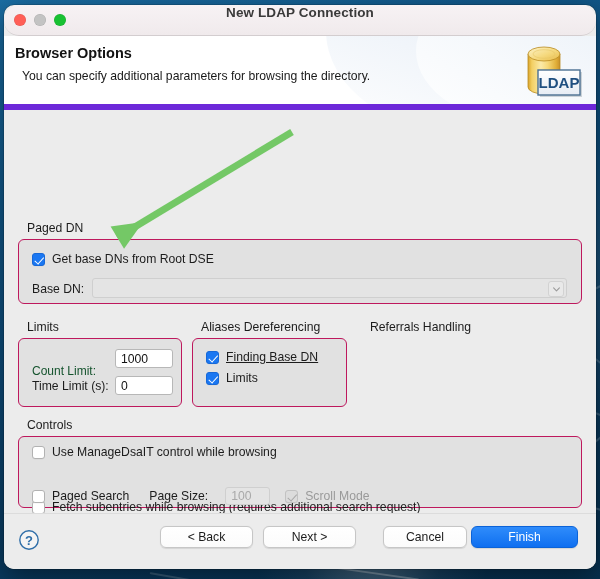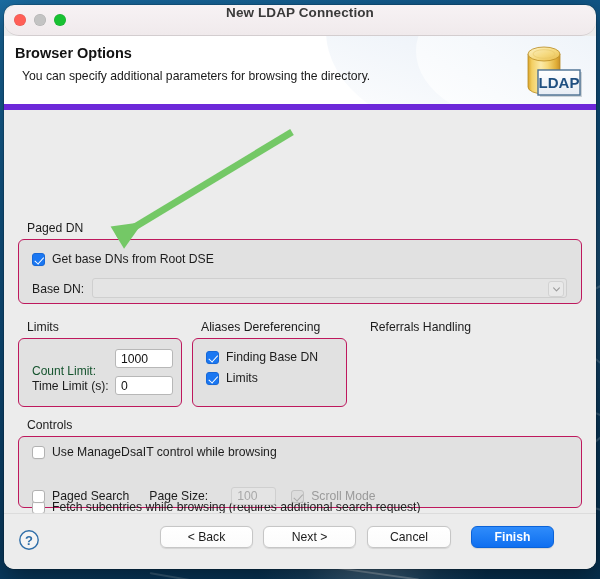--- a/index.html
+++ b/index.html
@@ -378,21 +378,21 @@
     <div class="grouplabel" id="sec-limits-label">Limits</div>
     <div class="groupbox" id="sec-limits">
       <div style="position:absolute; left:13px; top:13px; font-size:12px; color:#14532d;margin-top:12px;">Count Limit:</div>
       <input class="tfield" style="position: absolute; left: 96px; top: 10px; width: 58px; height: 19px;" value="1000">
       <div style="position:absolute; left:13px; top:40px; font-size:12.2px; color:#1c1c1c;">Time Limit (s):</div>
       <input class="tfield" style="position: absolute; left: 96px; top: 37px; width: 58px; height: 19px;" value="0">
     </div>
 
     <div class="grouplabel" id="sec-alias-label">Aliases Dereferencing</div>
     <div class="groupbox" id="sec-alias">
-      <div class="chkrow" style="position:absolute; left:13px; top:11px;">
+      <div class="chkrow" style="position:absolute; left:13px; top:11px;text-decoration:underline;">
         <span class="cb checked"></span>
         <span>Finding Base DN</span>
       </div>
       <div class="chkrow" style="position:absolute; left:13px; top:32px;">
         <span class="cb checked"></span>
         <span>Limits</span>
       </div>
     </div>
 
     <div class="grouplabel" id="sec-ref-label">Referrals Handling</div>
@@ -404,21 +404,21 @@
         <span>Use ManageDsaIT control while browsing</span>
       </div>
       <div class="chkrow" style="position:absolute; left:13px; top:29px;margin-top:34px;">
         <span class="cb"></span>
         <span>Fetch subentries while browsing (requires additional search request)</span>
       </div>
       <div style="position:absolute; left:13px; top:50px; display:flex; align-items:center; gap:7px;">
         <span class="cb"></span>
         <span style="font-size:12.2px; color:#1c1c1c;">Paged Search</span>
         <span style="font-size:12.2px; color:#1c1c1c; margin-left:13px;">Page Size:</span>
-        <input class="tfield disabled" style="width: 45px; height: 18px; margin-left: 16px;" readonly="" value="100">
+        <input class="tfield disabled" style="width: 45px; height: 18px; margin-left: 10px;" readonly="" value="100">
         <span class="cb disabled-checked" style="margin-left:8px;"></span>
         <span style="font-size:12.2px; color:#9a9a9a;">Scroll Mode</span>
       </div>
     </div>
 
     <div class="grouplabel" id="sec-feat-label">Features</div>
     <div class="groupbox" id="sec-feat">
       <div class="chkrow" style="position:absolute; left:13px; top:10px;">
         <span class="cb"></span>
         <span>Fetch operational attributes while browsing</span>
@@ -426,22 +426,22 @@
     </div>
   </div>
 
   <div id="footer">
     <svg id="help-btn" viewBox="0 0 22 22">
       <circle cx="11" cy="11" r="9.2" fill="#f4f4f4" stroke="#2f6ea8" stroke-width="1.4"></circle>
       <text x="11" y="15.6" font-family="'Liberation Sans', sans-serif" font-size="13" font-weight="bold" fill="#2f6ea8" text-anchor="middle">?</text>
     </svg>
     <button class="fbtn btn" style="left:156px; width:93px;">&lt; Back</button>
     <button class="fbtn btn" style="left:259px; width:93px;">Next &gt;</button>
-    <button class="fbtn btn" style="left:363px; width:84px;">Cancel</button>
-    <button class="fbtn btn primary" style="left:467px; width:83px;font-weight:bold;">Finish</button>
+    <button class="fbtn btn" style="left:379px; width:84px;">Cancel</button>
+    <button class="fbtn btn primary" style="left:467px; width:107px;">Finish</button>
   </div>
 </div>
 
 <svg id="arrow" viewBox="0 0 600 579">
   <g id="arrow-g">
     <line id="arrow-line" x1="292" y1="132" x2="117.32094470721306" y2="237.5108387674552" stroke="#74c866" stroke-width="7" stroke-linecap="butt"></line>
     <polygon id="arrow-head" points="143,222 110.5995812413158,226.38324814058086 124.04230817311031,248.63842939432953" fill="#74c866"></polygon>
   </g>
 </svg>
 

